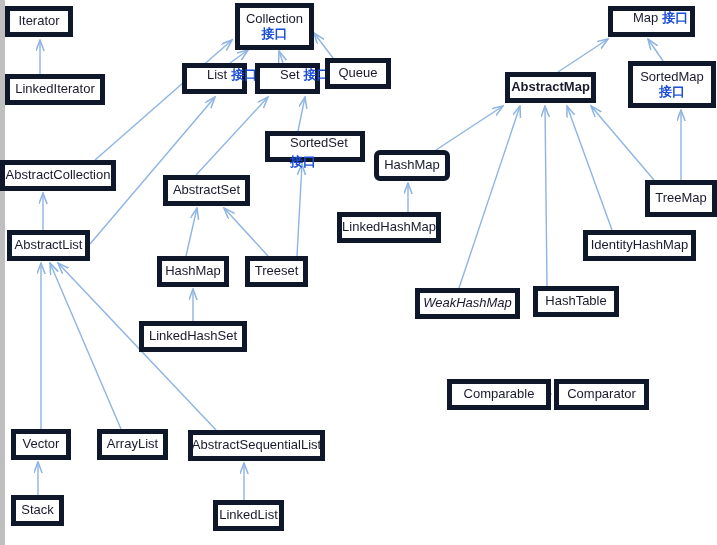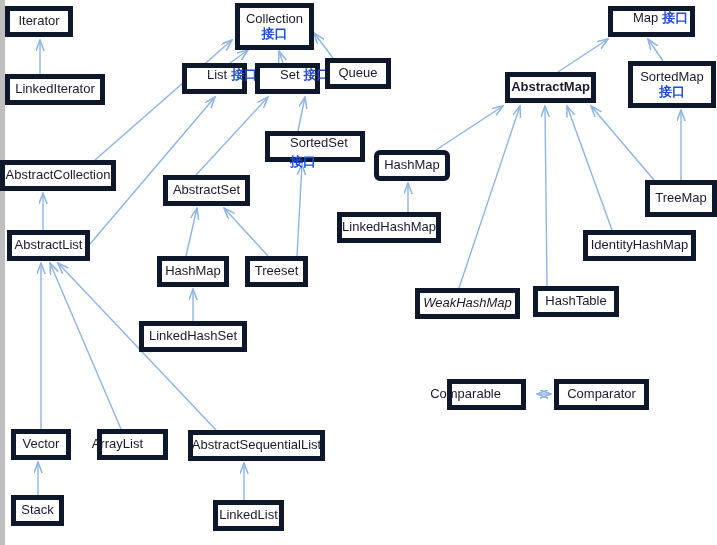--- a/index.html
+++ b/index.html
@@ -122,21 +122,21 @@
       </div>
       <div class="node" style="left: 7px; top: 230px; width: 83px; height: 31px;">
         <span class="label">AbstractList</span>
       </div>
       <div class="node" style="left: 11px; top: 429px; width: 60px; height: 31px;">
         <span class="label">Vector</span>
       </div>
       <div class="node" style="left: 11px; top: 495px; width: 53px; height: 31px;">
         <span class="label">Stack</span>
       </div>
-      <div class="node" style="left: 97px; top: 429px; width: 71px; height: 31px; align-items: flex-end;">
+      <div class="node" style="left: 97px; top: 429px; width: 71px; height: 31px;">
         <span class="label">ArrayList</span>
       </div>
       <div class="node" style="left: 188px; top: 430px; width: 137px; height: 31px;">
         <span class="label">AbstractSequentialList</span>
       </div>
       <div class="node" style="left: 213px; top: 500px; width: 71px; height: 31px;">
         <span class="label">LinkedList</span>
       </div>
       <div class="node inline-cn" style="left: 182px; top: 63px; width: 65px; height: 31px;">
         <span class="label">List</span>
@@ -191,21 +191,21 @@
       </div>
       <div class="node" style="left: 337px; top: 212px; width: 104px; height: 31px;">
         <span class="label">LinkedHashMap</span>
       </div>
       <div class="node" style="left: 415px; top: 288px; width: 105px; height: 31px; font-style: italic;">
         <span class="label">WeakHashMap</span>
       </div>
       <div class="node" style="left: 533px; top: 286px; width: 86px; height: 31px;">
         <span class="label">HashTable</span>
       </div>
-      <div class="node" style="left: 447px; top: 379px; width: 79px; height: 31px; align-items: flex-end;">
+      <div class="node" style="left: 447px; top: 379px; width: 104px; height: 31px;">
         <span class="label">Comparable</span>
       </div>
       <div class="node" style="left: 554px; top: 379px; width: 95px; height: 31px;">
         <span class="label">Comparator</span>
       </div>
     </div>
 
 </div>
 
 </body></html>

